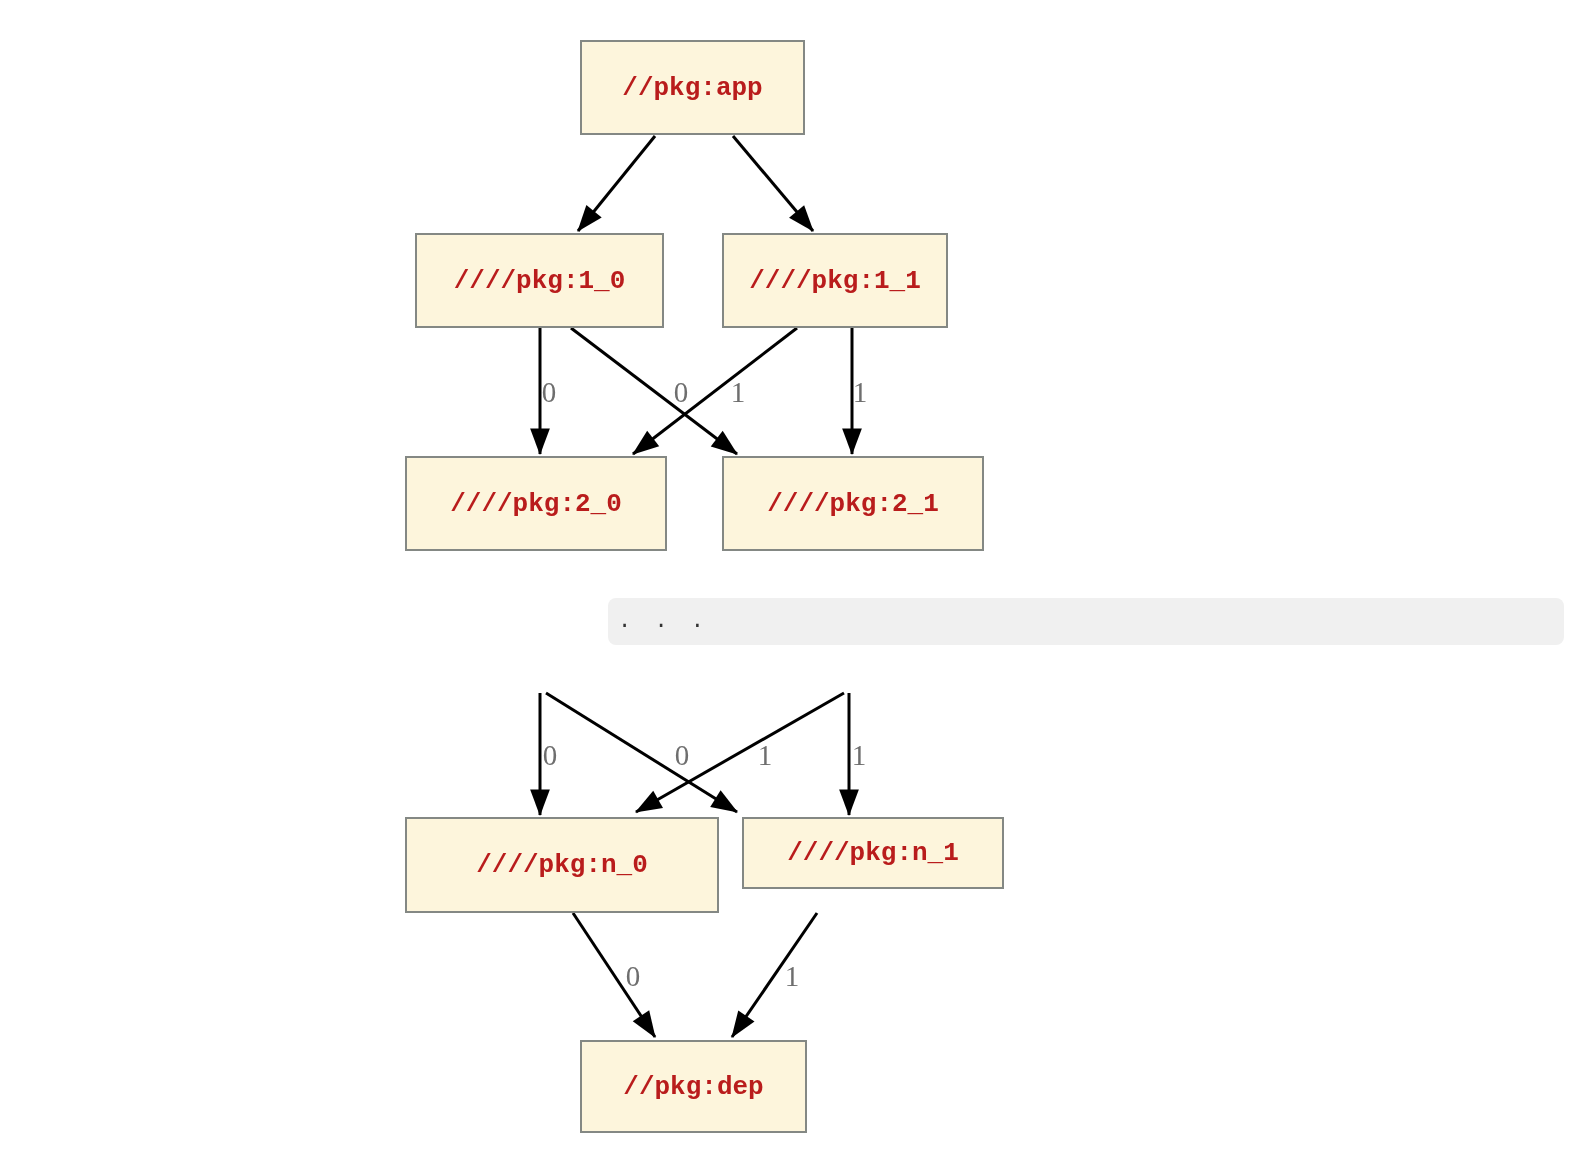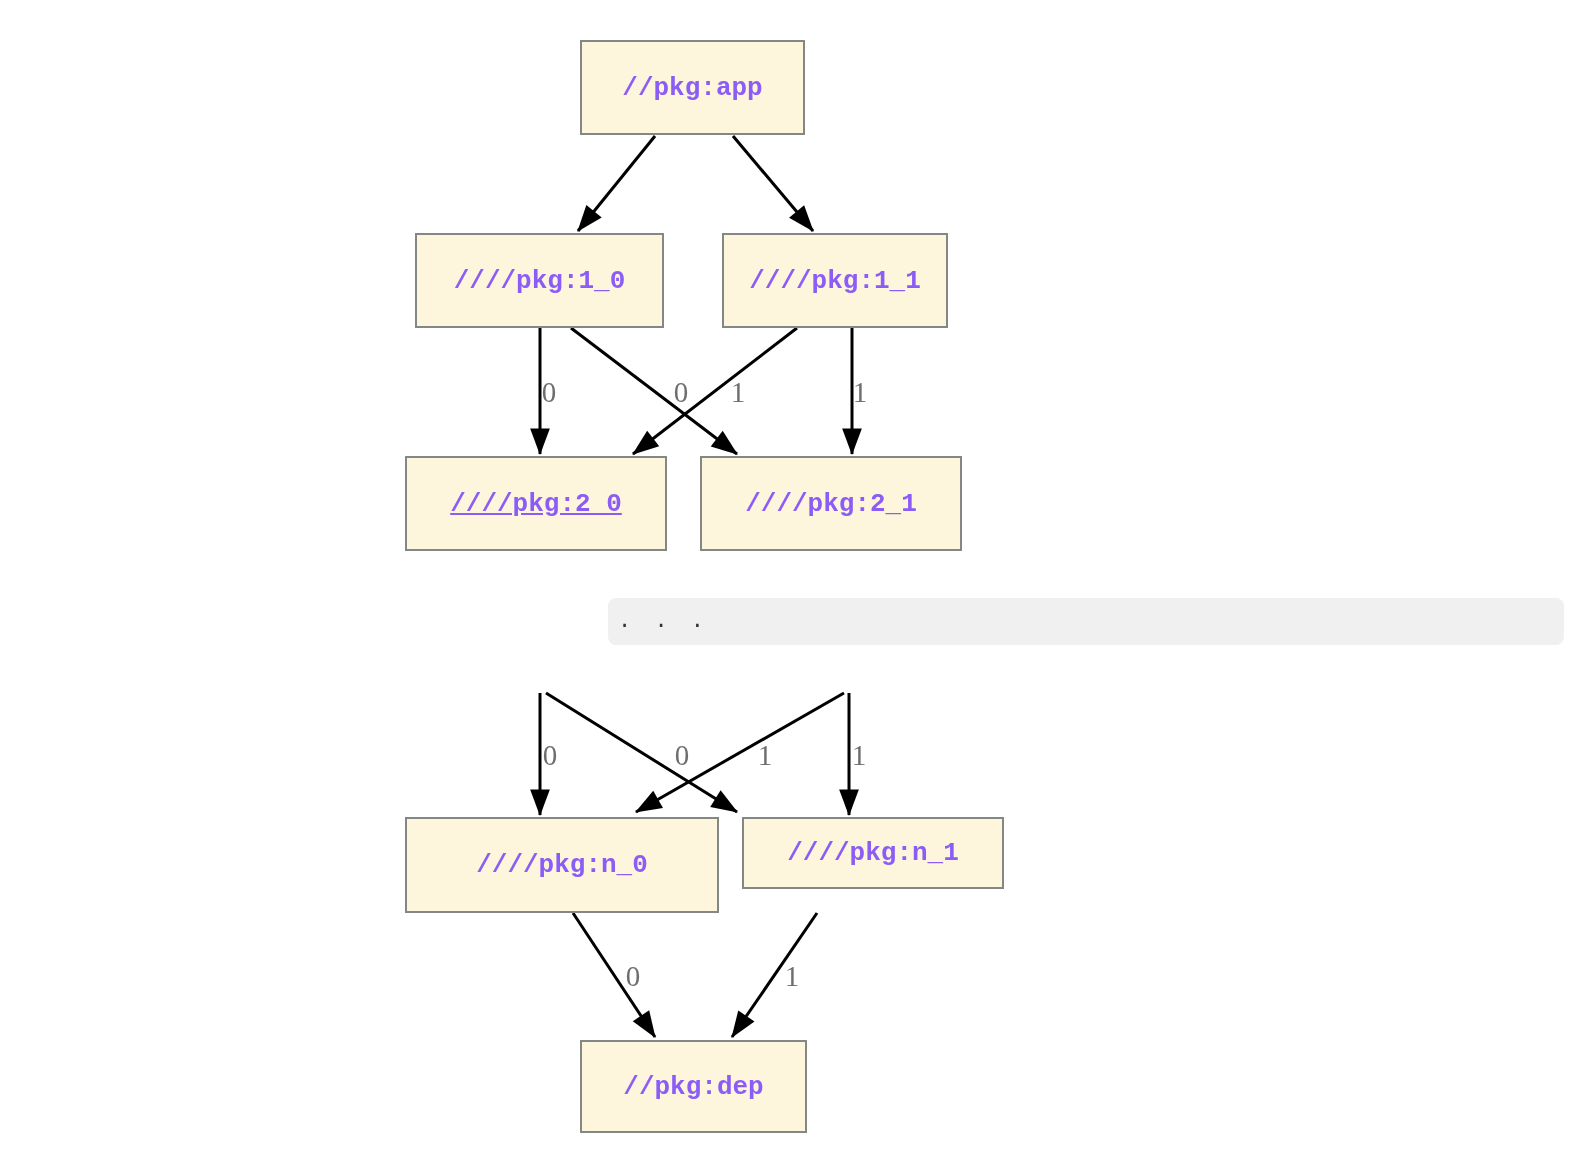--- a/index.html
+++ b/index.html
@@ -21,21 +21,21 @@
     position: absolute;
     box-sizing: border-box;
     background: #fdf5dc;
     border: 2px solid #848884;
     display: flex;
     align-items: center;
     justify-content: center;
     font-family: "Liberation Mono", "DejaVu Sans Mono", monospace;
     font-weight: bold;
     font-size: 26px;
-    color: #8b5cf6;
+    color: #b91c1c;
     white-space: pre;
   }
   .edge-line { stroke: #000000; stroke-width: 3; }
   .edge-label {
     font-family: "Liberation Serif", "DejaVu Serif", serif;
     font-size: 29px;
     fill: #6e6e6e;
     text-anchor: middle;
   }
   #ellipsis-bar {
@@ -88,22 +88,22 @@
         <text class="edge-label" x="633" y="986">0</text>
         <line class="edge-line" x1="817" y1="913" x2="732" y2="1037" marker-end="url(#arrowhead)"></line>
         <text class="edge-label" x="792" y="986">1</text>
       </g>
   </svg>
 
   <div id="nodes-layer">
       <div class="graph-node" style="left: 580px; top: 40px; width: 225px; height: 95px;">//pkg:app</div>
       <div class="graph-node" style="left: 415px; top: 233px; width: 249px; height: 95px;">////pkg:1_0</div>
       <div class="graph-node" style="left: 722px; top: 233px; width: 226px; height: 95px;">////pkg:1_1</div>
-      <div class="graph-node" style="left: 405px; top: 456px; width: 262px; height: 95px; text-decoration: underline;">////pkg:2_0</div>
-      <div class="graph-node" style="left: 700px; top: 456px; width: 262px; height: 95px;">////pkg:2_1</div>
+      <div class="graph-node" style="left: 405px; top: 456px; width: 262px; height: 95px;">////pkg:2_0</div>
+      <div class="graph-node" style="left: 722px; top: 456px; width: 262px; height: 95px;">////pkg:2_1</div>
       <div class="graph-node" style="left: 405px; top: 817px; width: 314px; height: 96px;">////pkg:n_0</div>
       <div class="graph-node" style="left: 722px; top: 817px; width: 262px; height: 72px; margin-left: 20px;">////pkg:n_1</div>
       <div class="graph-node" style="left: 580px; top: 1040px; width: 227px; height: 93px;">//pkg:dep</div>
     </div>
 
   <div id="ellipsis-bar" style="left: 608px; top: 598px; width: 956px; height: 47px;">
     <span id="ellipsis-dots">. . .</span>
   </div>
 </div>
 

